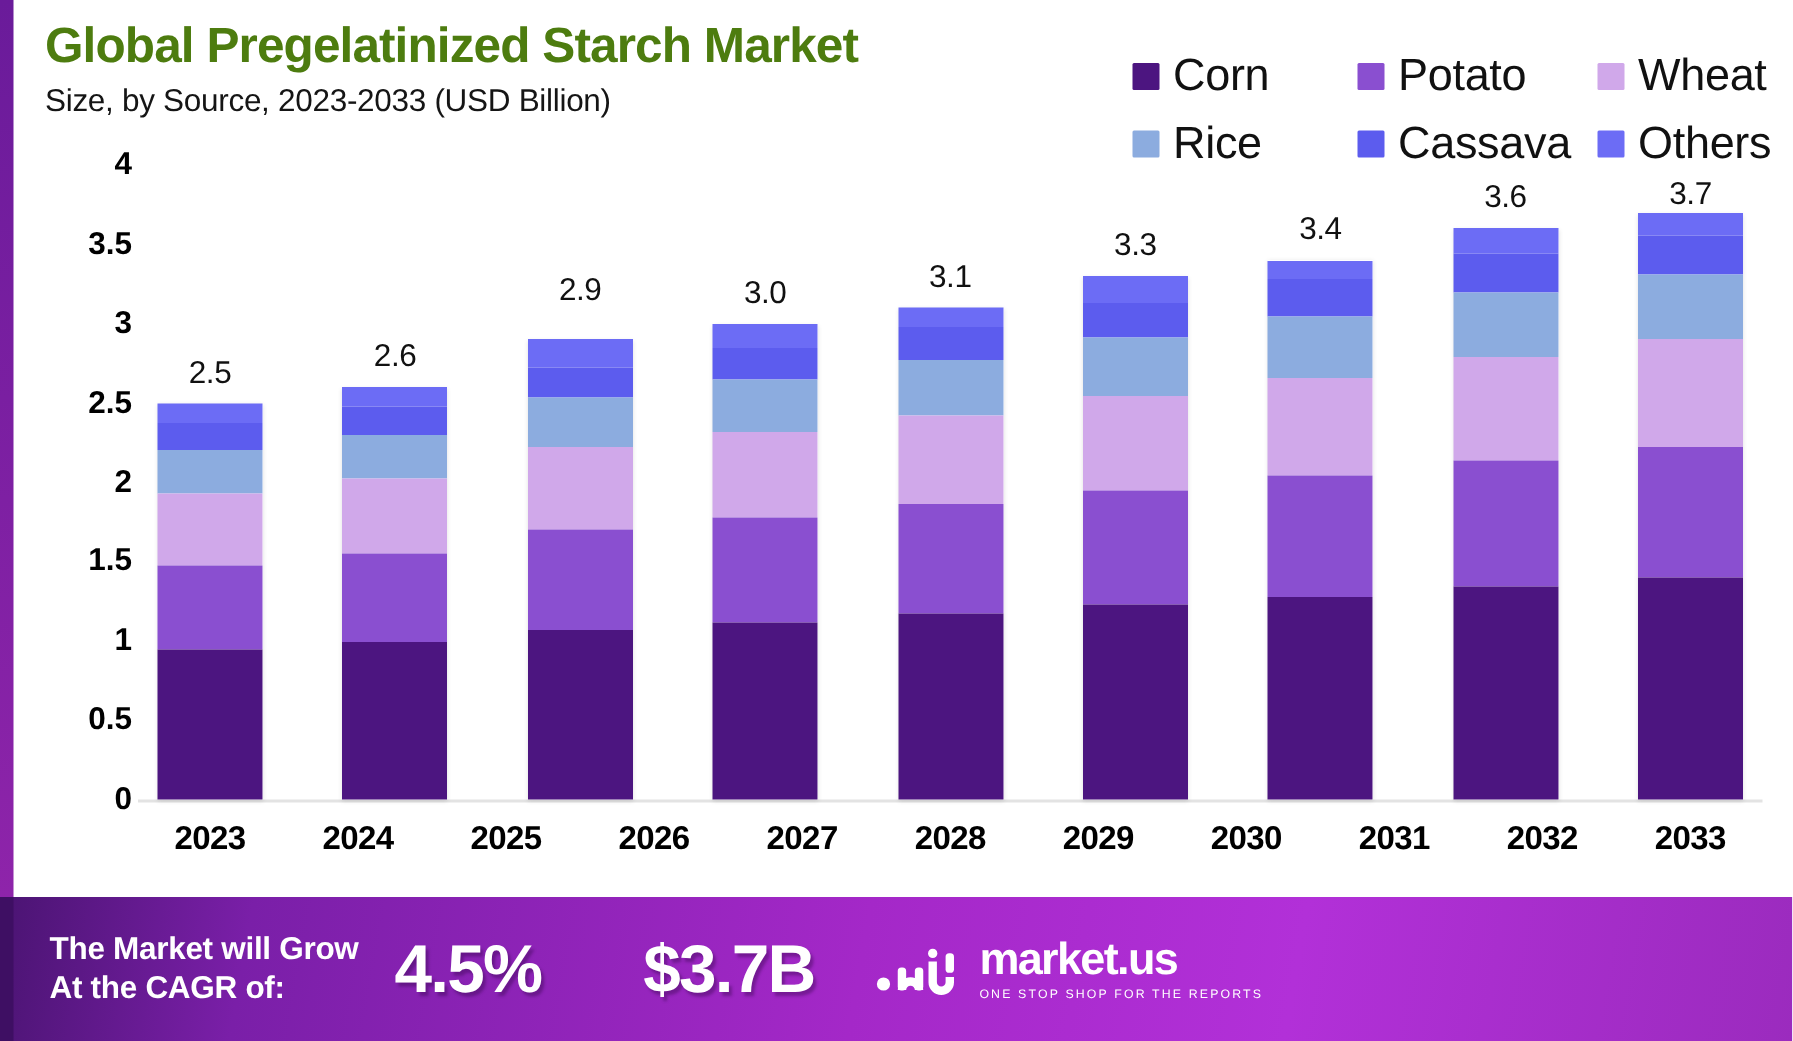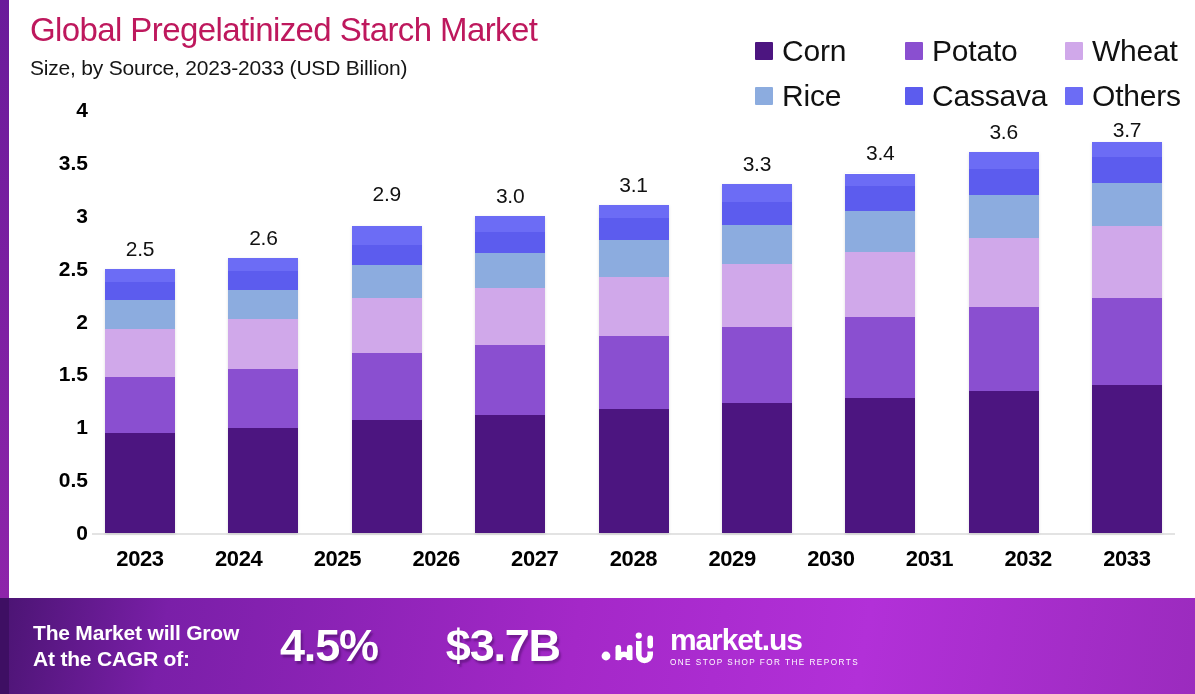--- a/index.html
+++ b/index.html
@@ -37,22 +37,22 @@
     height: 98px;
   }
   .title-block {
     position: absolute;
     left: 0;
     top: 0;
     width: 720px;
   }
   .chart-title {
     font-size: 33px;
-    font-weight: normal;
-    color: #be185d;
+    font-weight: bold;
+    color: #4d7c0f;
     letter-spacing: -0.6px;
     line-height: 1.12;
     white-space: nowrap;
   }
   .chart-subtitle {
     font-size: 21px;
     color: #151515;
     margin-top: 7px;
     letter-spacing: -0.2px;
     white-space: nowrap;
@@ -411,21 +411,21 @@
   </div>
 
   <div class="footer">
     <div class="footer-edge"></div>
 
     <div class="footer-cell" style="margin-left:24px;">
       <div class="footer-text">
         <span>The Market will Grow</span><br>
         <span>At the CAGR of:</span>
       </div>
-      <div class="footer-stat" style="margin-left:41px;">4.5%</div>
+      <div class="footer-stat" style="margin-left:24px;">4.5%</div>
     </div>
 
     <div class="footer-cell" style="margin-left:42px;">
       <div class="footer-stat" style="margin-left:26px;">$3.7B</div>
     </div>
 
     <div class="footer-cell logo" style="margin-left:40px;">
       <span class="logo-mark">
         <svg width="60" height="42" viewBox="0 0 60 42" aria-hidden="true">
           <circle cx="6" cy="33" r="4.4" fill="#ffffff"></circle>

